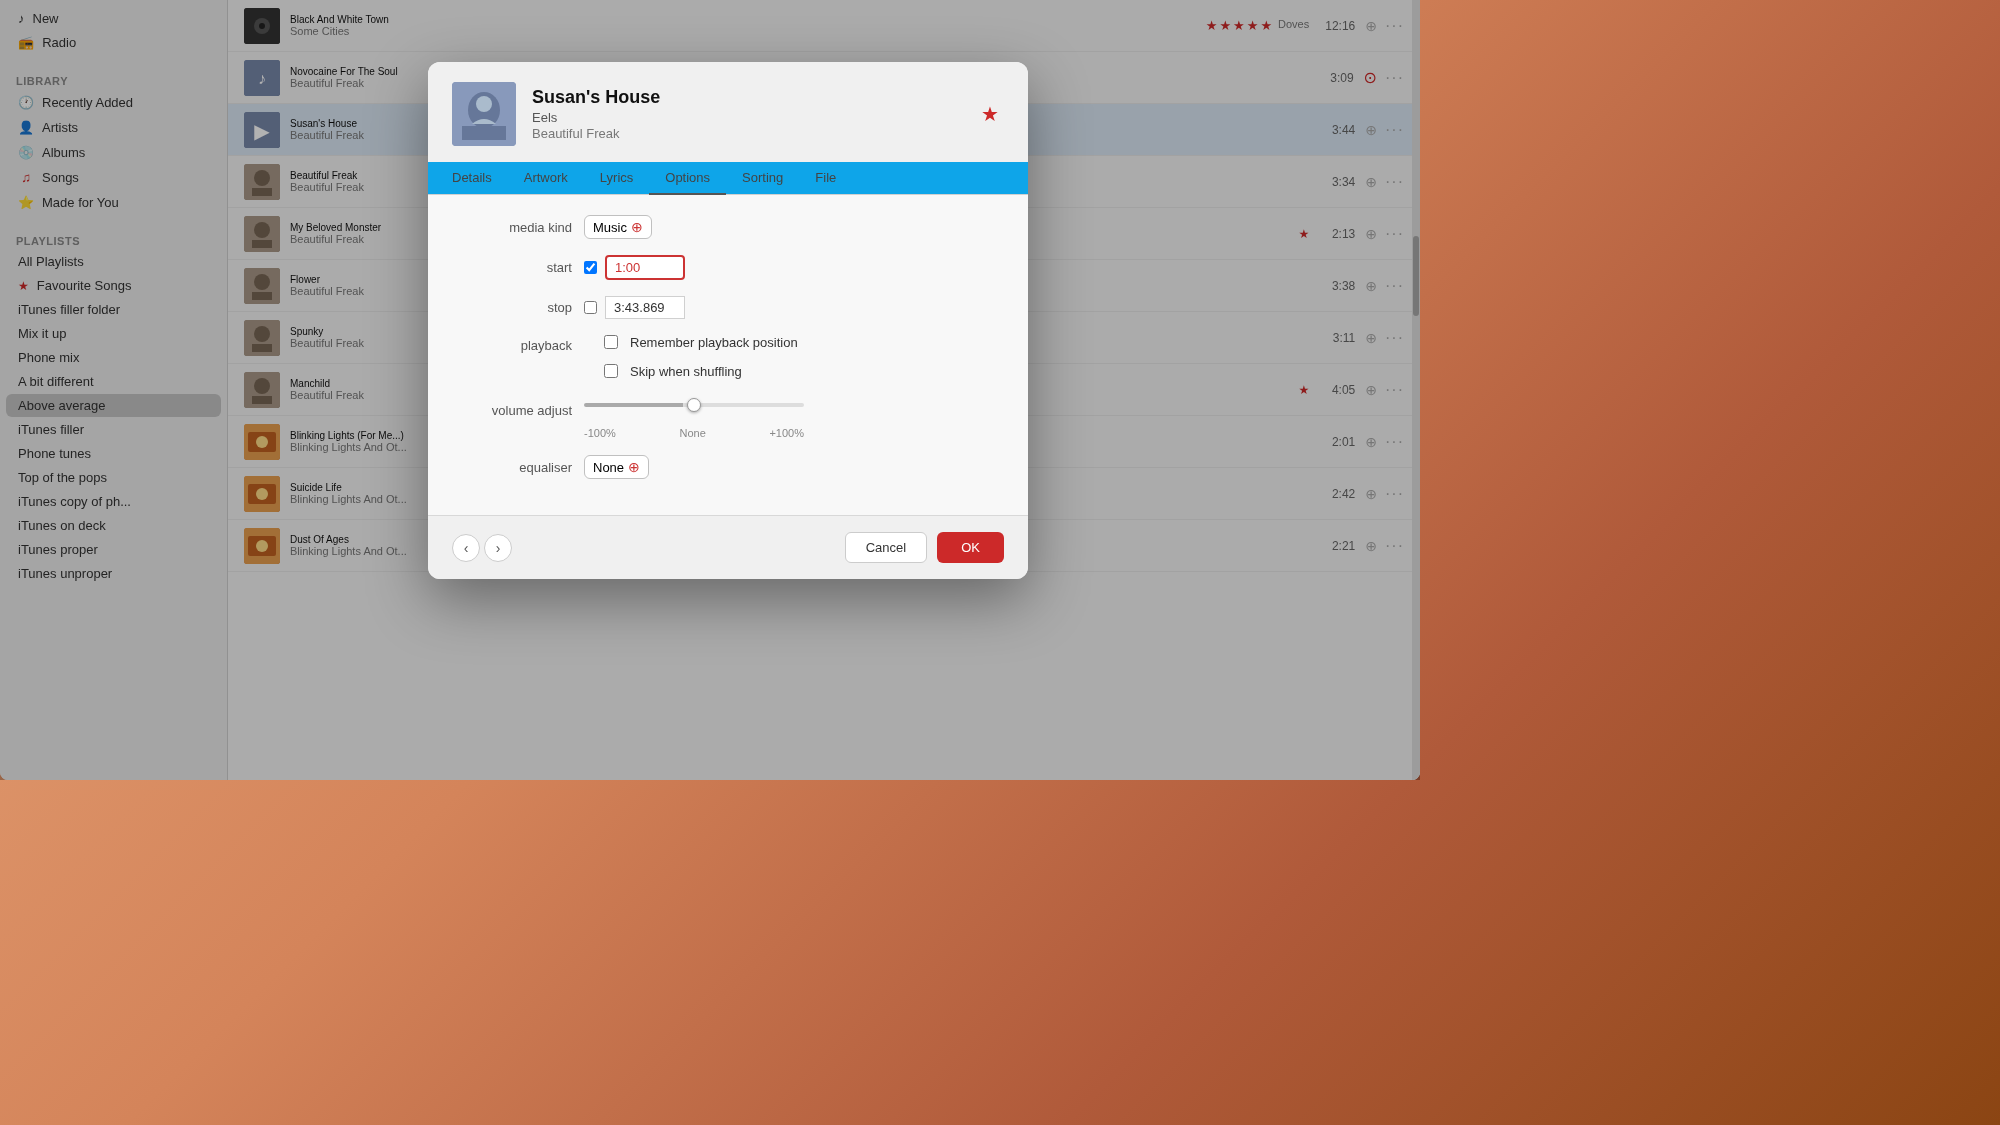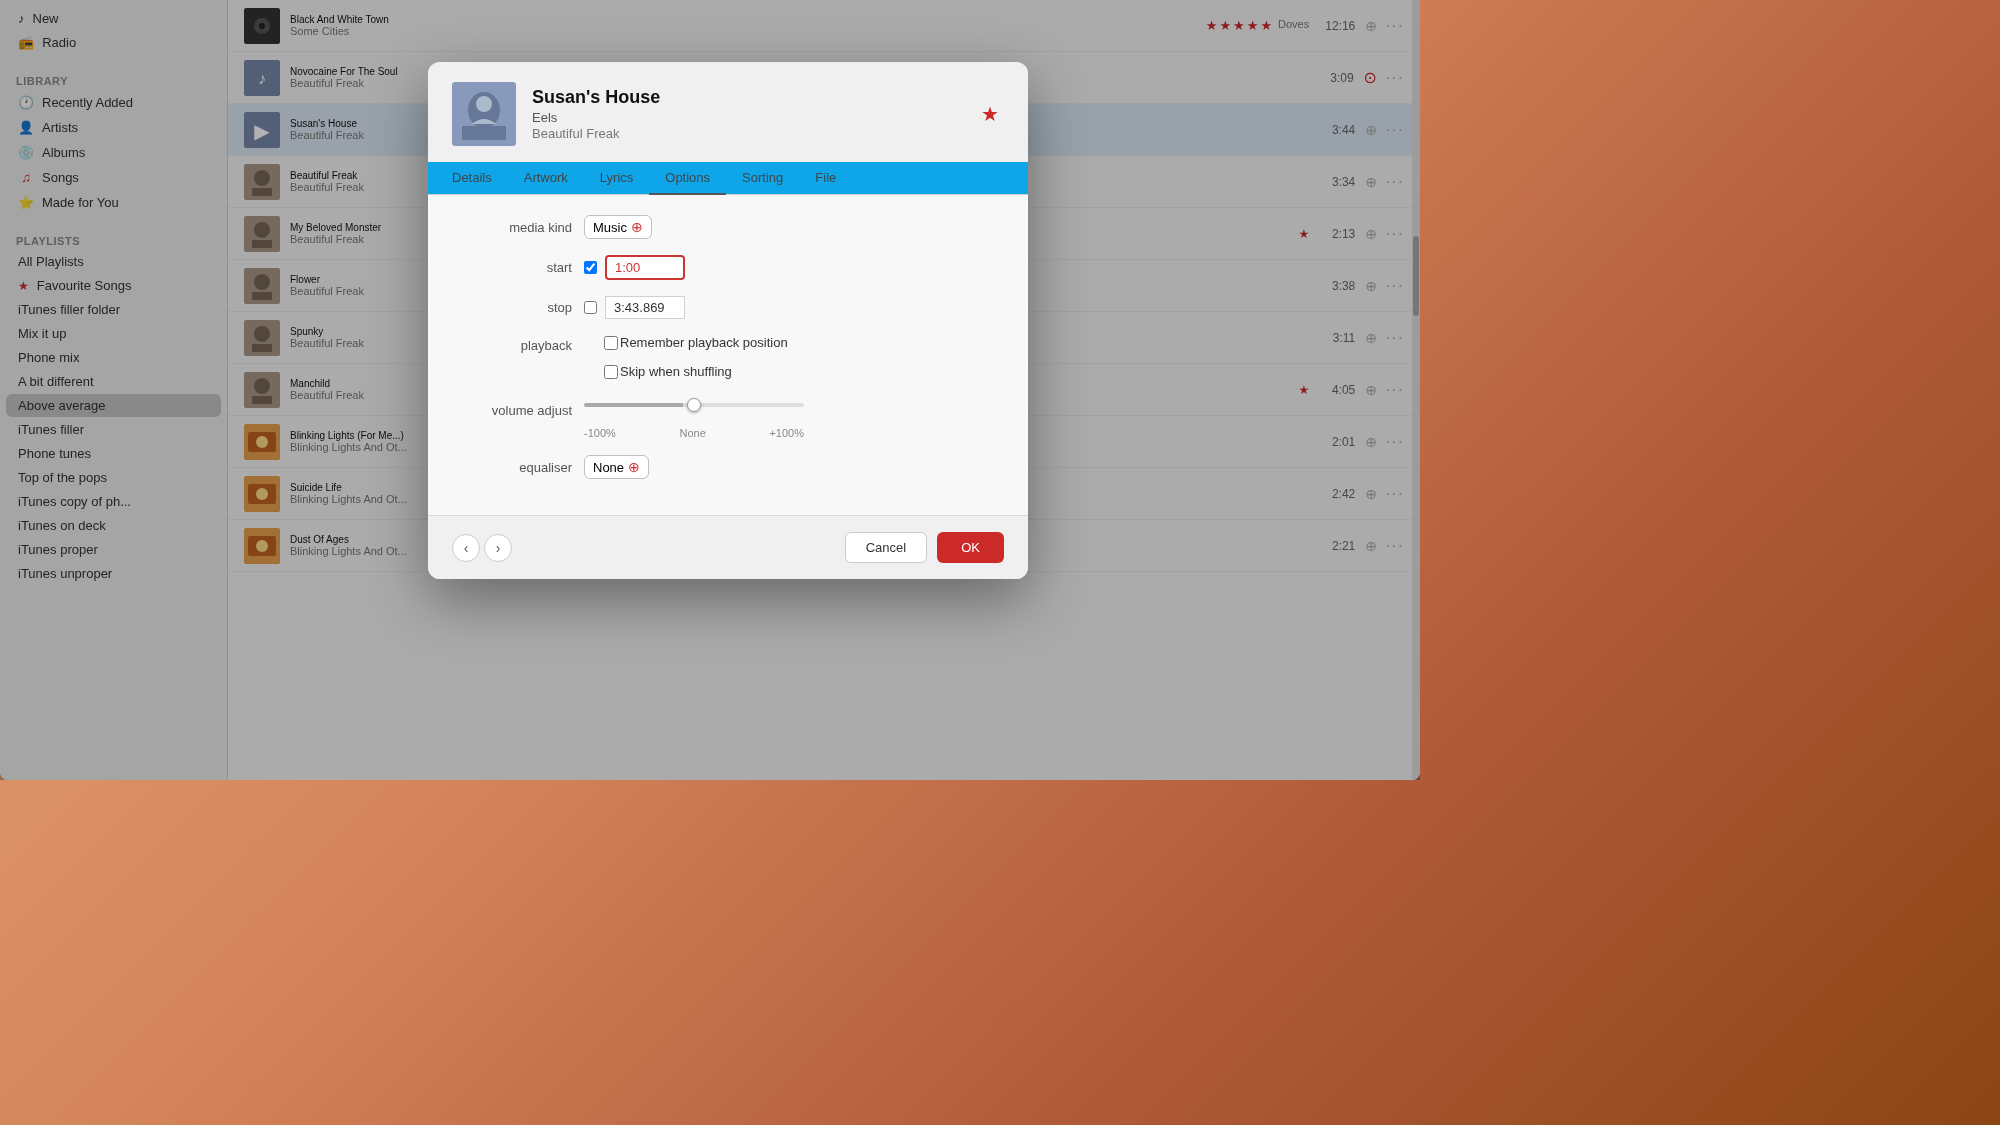--- a/index.html
+++ b/index.html
@@ -360,22 +360,21 @@
       border: 1px solid #d0d0d0;
       border-radius: 0;
       padding: 3px 8px;
       font-size: 13px;
       width: 80px;
       color: #333;
     }
 
     .checkbox-row {
       display: flex;
-      align-items: center;
-      gap: 2px;
+      gap: 12px;
       margin-bottom: 8px;
       padding-left: 20px;
     }
 
     .checkbox-row input[type="checkbox"] {
       width: 14px;
       height: 14px;
       cursor: pointer;
     }
 

